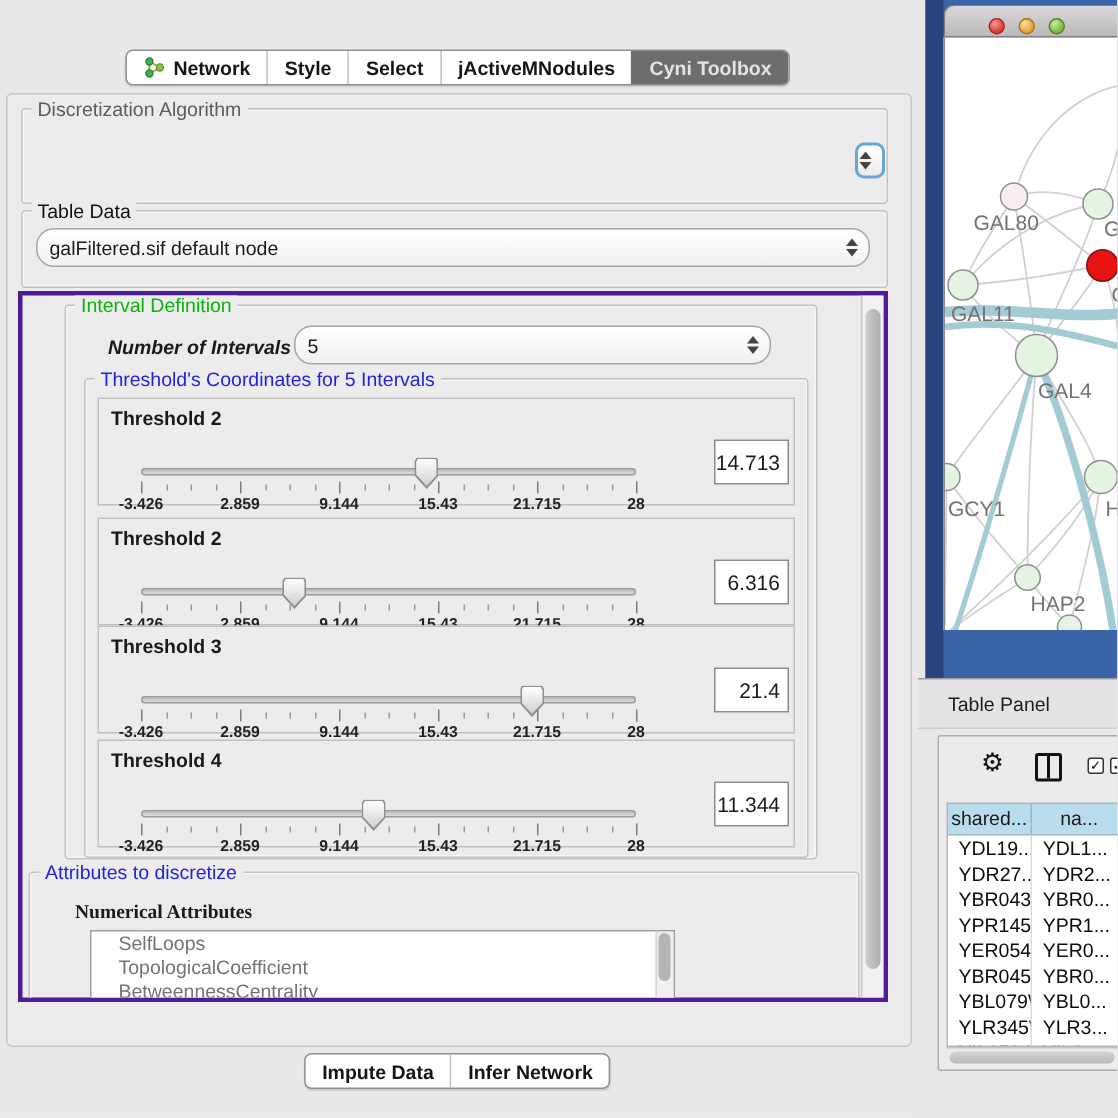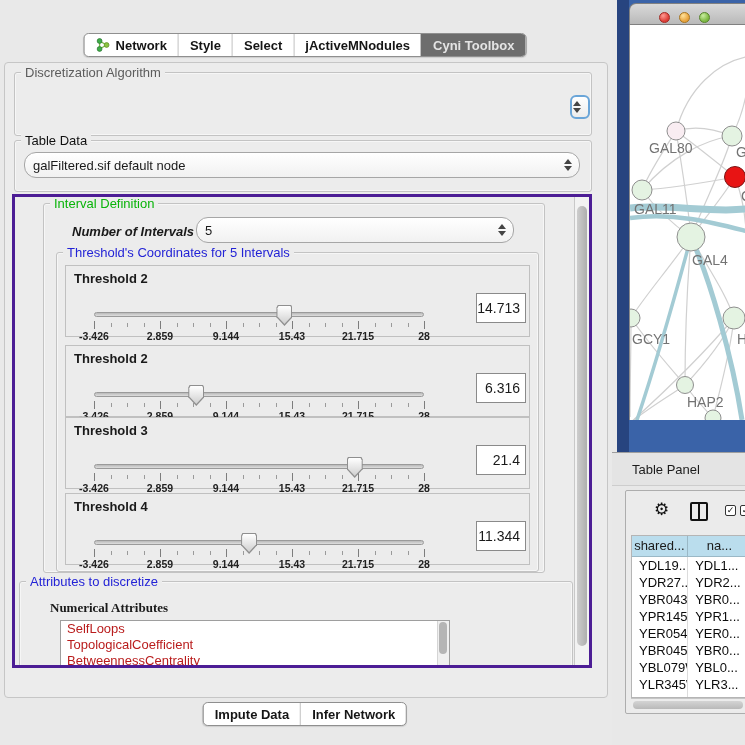--- a/index.html
+++ b/index.html
@@ -74,21 +74,21 @@
   .sl-labels span{position:absolute;transform:translateX(-50%);font-size:10.5px;font-weight:bold;color:#222;white-space:nowrap;}
   .sl-thumb{position:absolute;top:39px;width:16px;height:21px;transform:translateX(-50%);}
   .sl-thumb-out{width:100%;height:100%;background:#8f8f8f;clip-path:polygon(8% 0,92% 0,100% 12%,100% 58%,50% 100%,0 58%,0 12%);}
   .sl-thumb-in{position:absolute;left:1px;top:1px;right:1px;bottom:2px;background:linear-gradient(#ffffff,#cfcfcf);clip-path:polygon(8% 0,92% 0,100% 12%,100% 58%,50% 100%,0 58%,0 12%);}
   .valbox{position:absolute;left:410px;top:27px;width:50px;height:30px;background:#fff;border:1px solid #8a8a8a;box-sizing:border-box;font-size:14px;text-align:right;line-height:28px;padding-right:5px;}
 
   #attr-group{left:4px;top:384px;width:552px;height:112px;position:absolute;}
   #attr-title{color:var(--title-blue,#2323d6);}
   #attr-subtitle{position:absolute;left:30px;top:18px;font-weight:bold;font-family:Liberation Serif, serif;}
   #attr-list{position:absolute;left:40px;top:38px;width:390px;height:110px;background:#fff;border:1px solid #9e9e9e;box-sizing:border-box;overflow:hidden;}
-  .list-row{height:16px;line-height:16px;padding-left:6px;font-size:13px;color:#b91c1c;}
+  .list-row{height:16px;line-height:16px;padding-left:18px;font-size:13px;color:#737373;}
   #attr-scroll{position:absolute;right:0;top:0;width:12px;height:108px;background:#f0f0f0;border-left:1px solid #d5d5d5;box-sizing:border-box;}
   #attr-thumb{position:absolute;left:1px;top:1px;width:8px;height:32px;border-radius:5px;background:#b5b5b5;}
 
   
   #right-side{left:612px;top:0;width:133px;height:745px;background:#e8e8e8;overflow:hidden;}
   #desktop-blue{left:5px;top:0;width:128px;height:452px;background:var(--desktop-blue,#3a63a8);}
   #desktop-navy{left:5px;top:0;width:12px;height:452px;background:var(--desktop-navy,#27447f);}
   #net-window-title{left:17px;top:3px;width:116px;height:22px;background:linear-gradient(#d9d9d9,#b9b9b9);border:1px solid #808080;border-right:none;border-radius:7px 0 0 0;box-sizing:border-box;}
   .tl{position:absolute;top:8px;width:11px;height:11px;border-radius:50%;box-sizing:border-box;}
   #tl-red{left:29px;background:radial-gradient(circle at 35% 30%,#ff9a92,#dd3e37 65%);border:1px solid #a32721;}

